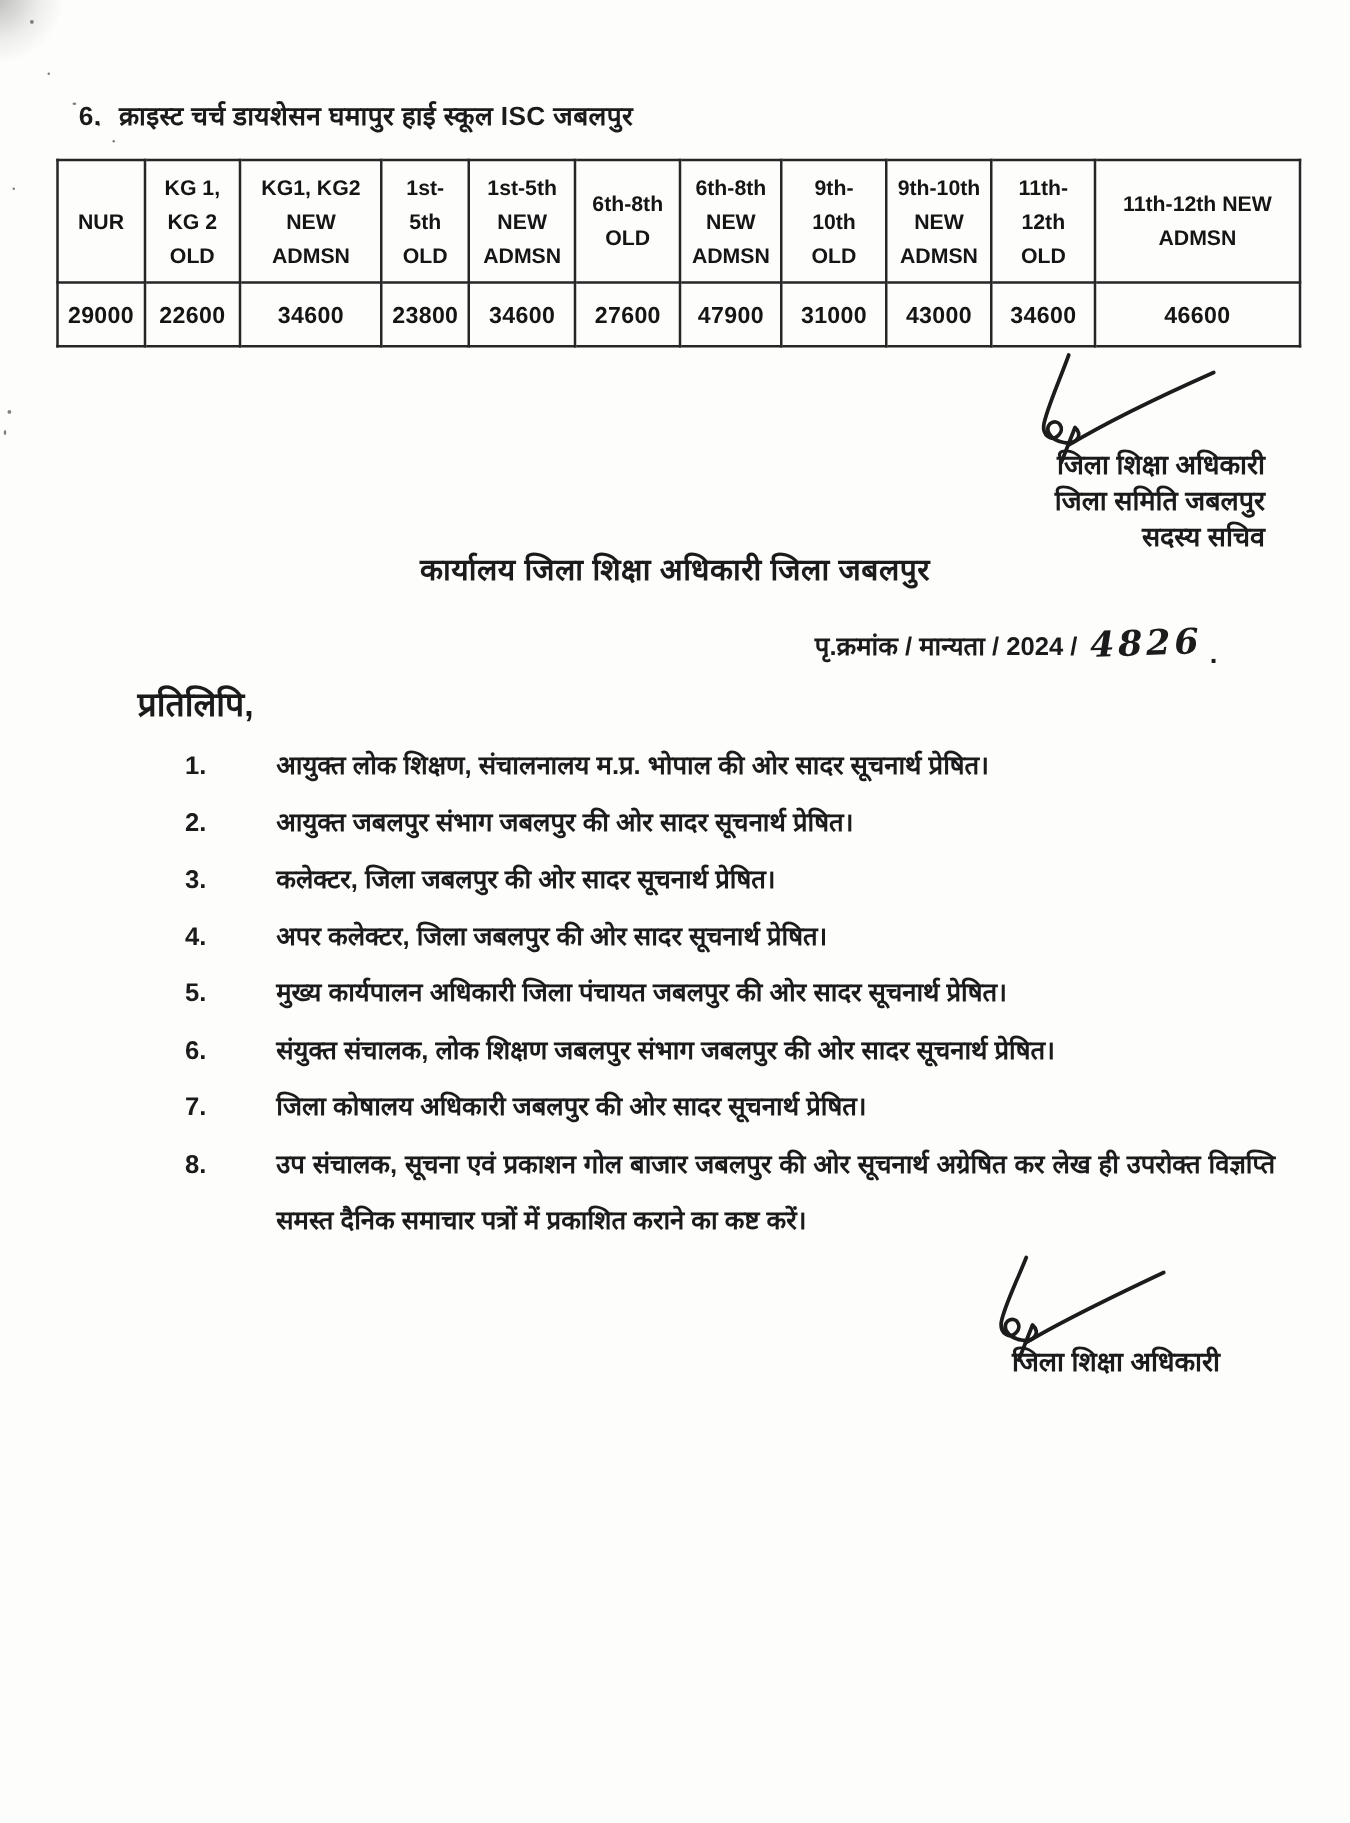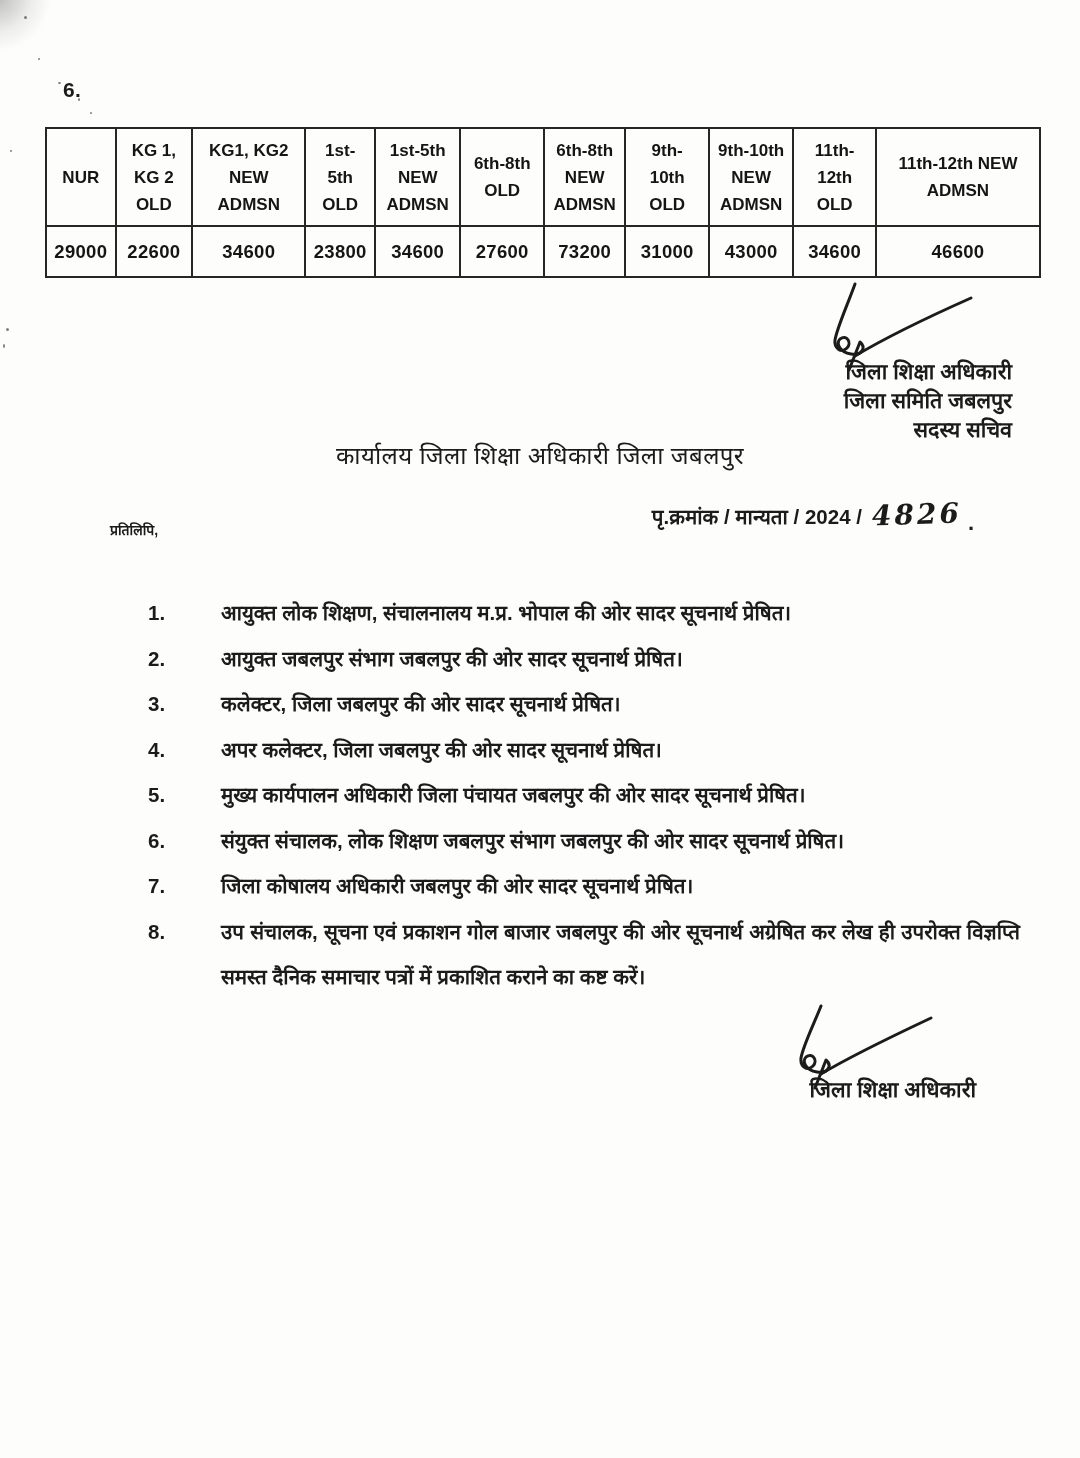--- a/index.html
+++ b/index.html
@@ -54,39 +54,39 @@
   
   .sig-block { position: absolute; text-align: right; }
   .sig-top { left: 768px; top: 280px; width: 244px; }
   .sig-bottom { left: 732px; top: 1002px; width: 244px; }
   .sig-svg { display: block; margin: 0 auto -14px auto; }
   .sig-line { font-size: 21.5px; font-weight: 700; line-height: 29px; white-space: nowrap; }
 
   
   .office-heading {
     position: absolute; left: 0; top: 438px; width: 1080px;
-    text-align: center; font-size: 24px; font-weight: 400; letter-spacing: .4px;
+    text-align: center; font-size: 24px; font-weight: 700; letter-spacing: .4px;
   }
 
   
   .ref-row {
     position: absolute; left: 96px; top: 498px; width: 878px;
     display: flex; justify-content: flex-end; align-items: baseline;
     font-size: 20.5px; font-weight: 600;
   }
   .ref-left { display: flex; align-items: baseline; gap: 6px; }
   .ref-number {
     font-family: "DejaVu Serif", serif; font-style: italic;
     font-size: 28px; font-weight: 700; letter-spacing: 3px;
     transform: rotate(-2deg); display: inline-block; margin-left: 4px;
   }
   .ref-dot { font-size: 22px; position: relative; top: 6px; }
 
   
-  .copies-label { position: absolute; left: 110px; top: 520px; font-size: 14px; font-weight: 700; }
+  .copies-label { position: absolute; left: 110px; top: 544px; font-size: 27px; font-weight: 700; }
   .copies-list { position: absolute; left: 148px; top: 590px; width: 872px; }
   .copy-item { display: flex; align-items: flex-start; font-size: 20.5px; font-weight: 600; line-height: 45.5px; }
   .copy-num { width: 34px; flex: 0 0 34px; }
   .copy-text { flex: 1; text-align: justify; margin-left: 39px; }
 </style>
 </head>
 <body>
 
 <div class="page">
 
@@ -95,20 +95,21 @@
   <div class="speck sp2"></div>
   <div class="speck sp3"></div>
   <div class="speck sp4"></div>
   <div class="speck sp5"></div>
   <div class="speck sp6"></div>
   <div class="speck sp7"></div>
   <div class="speck sp8"></div>
 
   <div class="school-line">
     <span>6.</span>
+    <span>क्राइस्ट चर्च डायशेसन घमापुर हाई स्कूल ISC जबलपुर</span>
   </div>
 
   <div class="fee-table-wrap">
     <table class="fee-table">
       <colgroup>
         <col style="width:7%">
           <col style="width:7.7%">
           <col style="width:11.4%">
           <col style="width:7%">
         <col style="width:8.6%">
@@ -173,21 +174,21 @@
           <div>ADMSN</div>
         </td>
       </tr>
       <tr class="vals">
         <td>29000</td>
         <td>22600</td>
         <td>34600</td>
         <td>23800</td>
         <td>34600</td>
         <td>27600</td>
-        <td>73200</td>
+        <td>47900</td>
         <td>31000</td>
         <td>43000</td>
         <td>34600</td>
         <td>46600</td>
       </tr>
     </tbody>
       </table>
   </div>
 
   <div class="sig-block sig-top">

